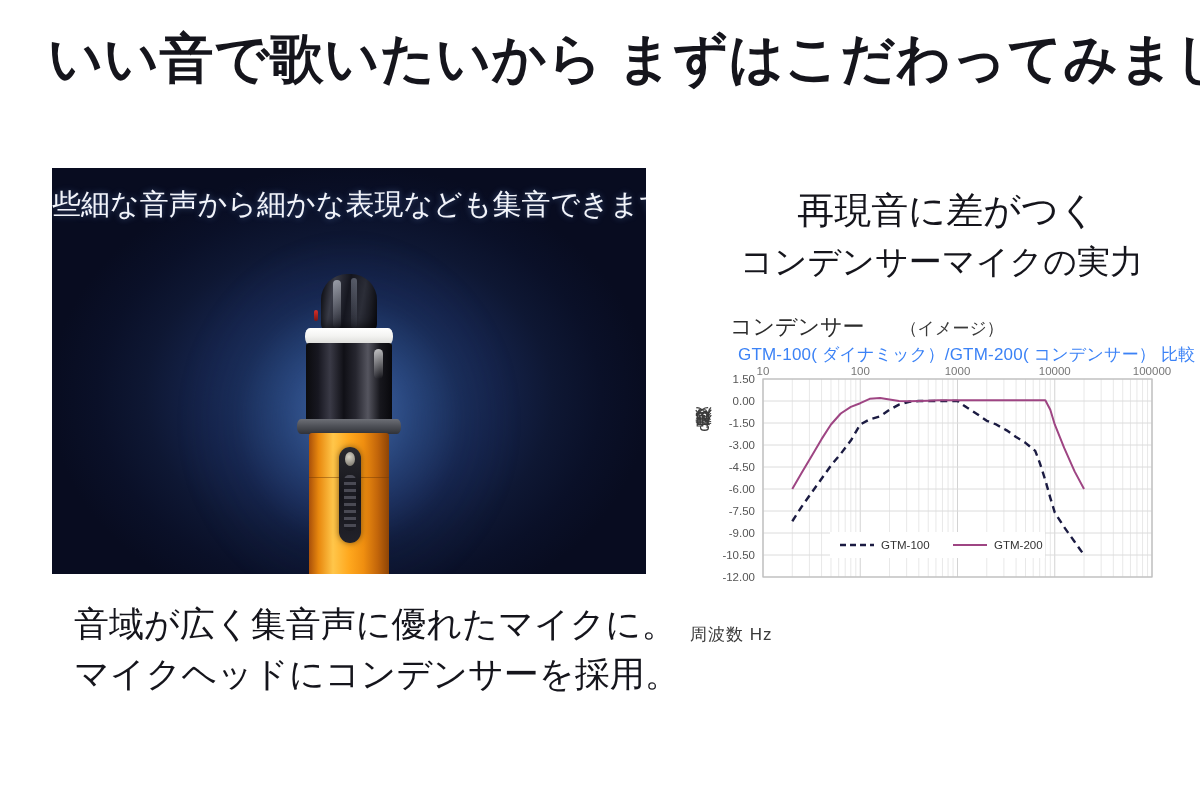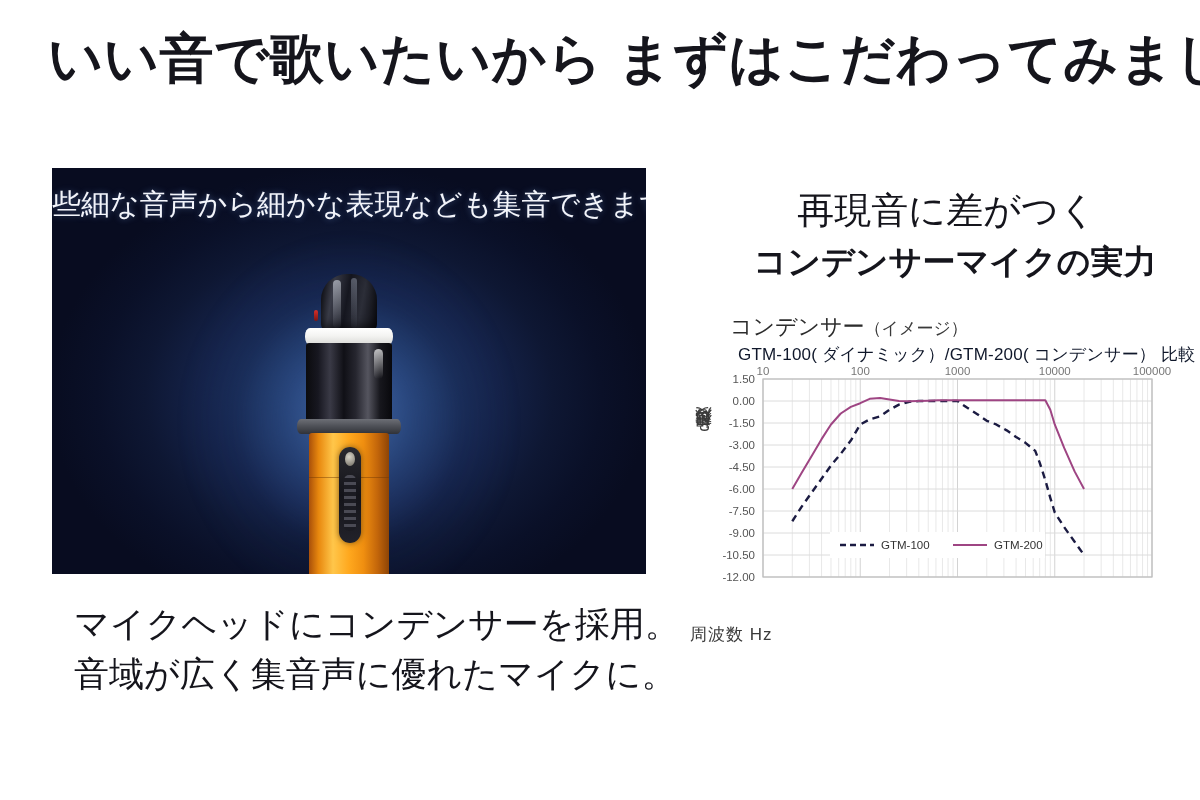--- a/index.html
+++ b/index.html
@@ -249,27 +249,26 @@
     font-size: 37px;
     line-height: 46px;
     color: #15151c;
     white-space: nowrap;
   }
   .right-head2 {
     position: absolute;
     left: 740px;
     top: 240px;
     width: 430px;
-    text-align: center;
+    text-align: left;
     font-family: "Liberation Serif", "DejaVu Serif", serif;
     font-size: 33px;
     line-height: 44px;
     color: #15151c;
     white-space: nowrap;
-    font-weight: bold;
   }
 
   
   .chart-block {
     position: absolute;
     left: 690px;
     top: 305px;
     width: 490px;
     height: 355px;
   }
@@ -279,28 +278,29 @@
     top: 8px;
     font-family: "Liberation Serif", "DejaVu Serif", serif;
     font-size: 22px;
     line-height: 28px;
     color: #2c2c2c;
     white-space: nowrap;
   }
   .chart-title .sub {
     font-size: 17px;
     color: #3a3a3a;
+    margin-left: 36px;
   }
   .chart-subtitle {
     position: absolute;
     left: 48px;
     top: 38px;
     font-size: 17px;
     line-height: 24px;
-    color: #0f172a;
+    color: #3b82f6;
     white-space: nowrap;
     letter-spacing: .2px;
   }
   .chart-canvas {
     position: absolute;
     left: 0;
     top: 62px;
     width: 490px;
     height: 293px;
   }
@@ -344,22 +344,22 @@
     <div class="mic-collar"></div>
     <div class="mic-handle">
       <div class="mic-switch">
         <div class="mic-switch-grip"></div>
       </div>
     </div>
   </div>
 </div>
 
 <div class="left-copy">
+  <div>音域が広く集音声に優れたマイクに。</div>
   <div>マイクヘッドにコンデンサーを採用。</div>
-  <div>音域が広く集音声に優れたマイクに。</div>
 </div>
 
 <div class="right-head1">再現音に差がつく</div>
 <div class="right-head2">コンデンサーマイクの実力</div>
 
 <div class="chart-block">
   <div class="chart-title">
     <span>コンデンサー</span><span class="sub">（イメージ）</span>
   </div>
   <div class="chart-subtitle">GTM-100( ダイナミック）/GTM-200( コンデンサー） 比較</div>

